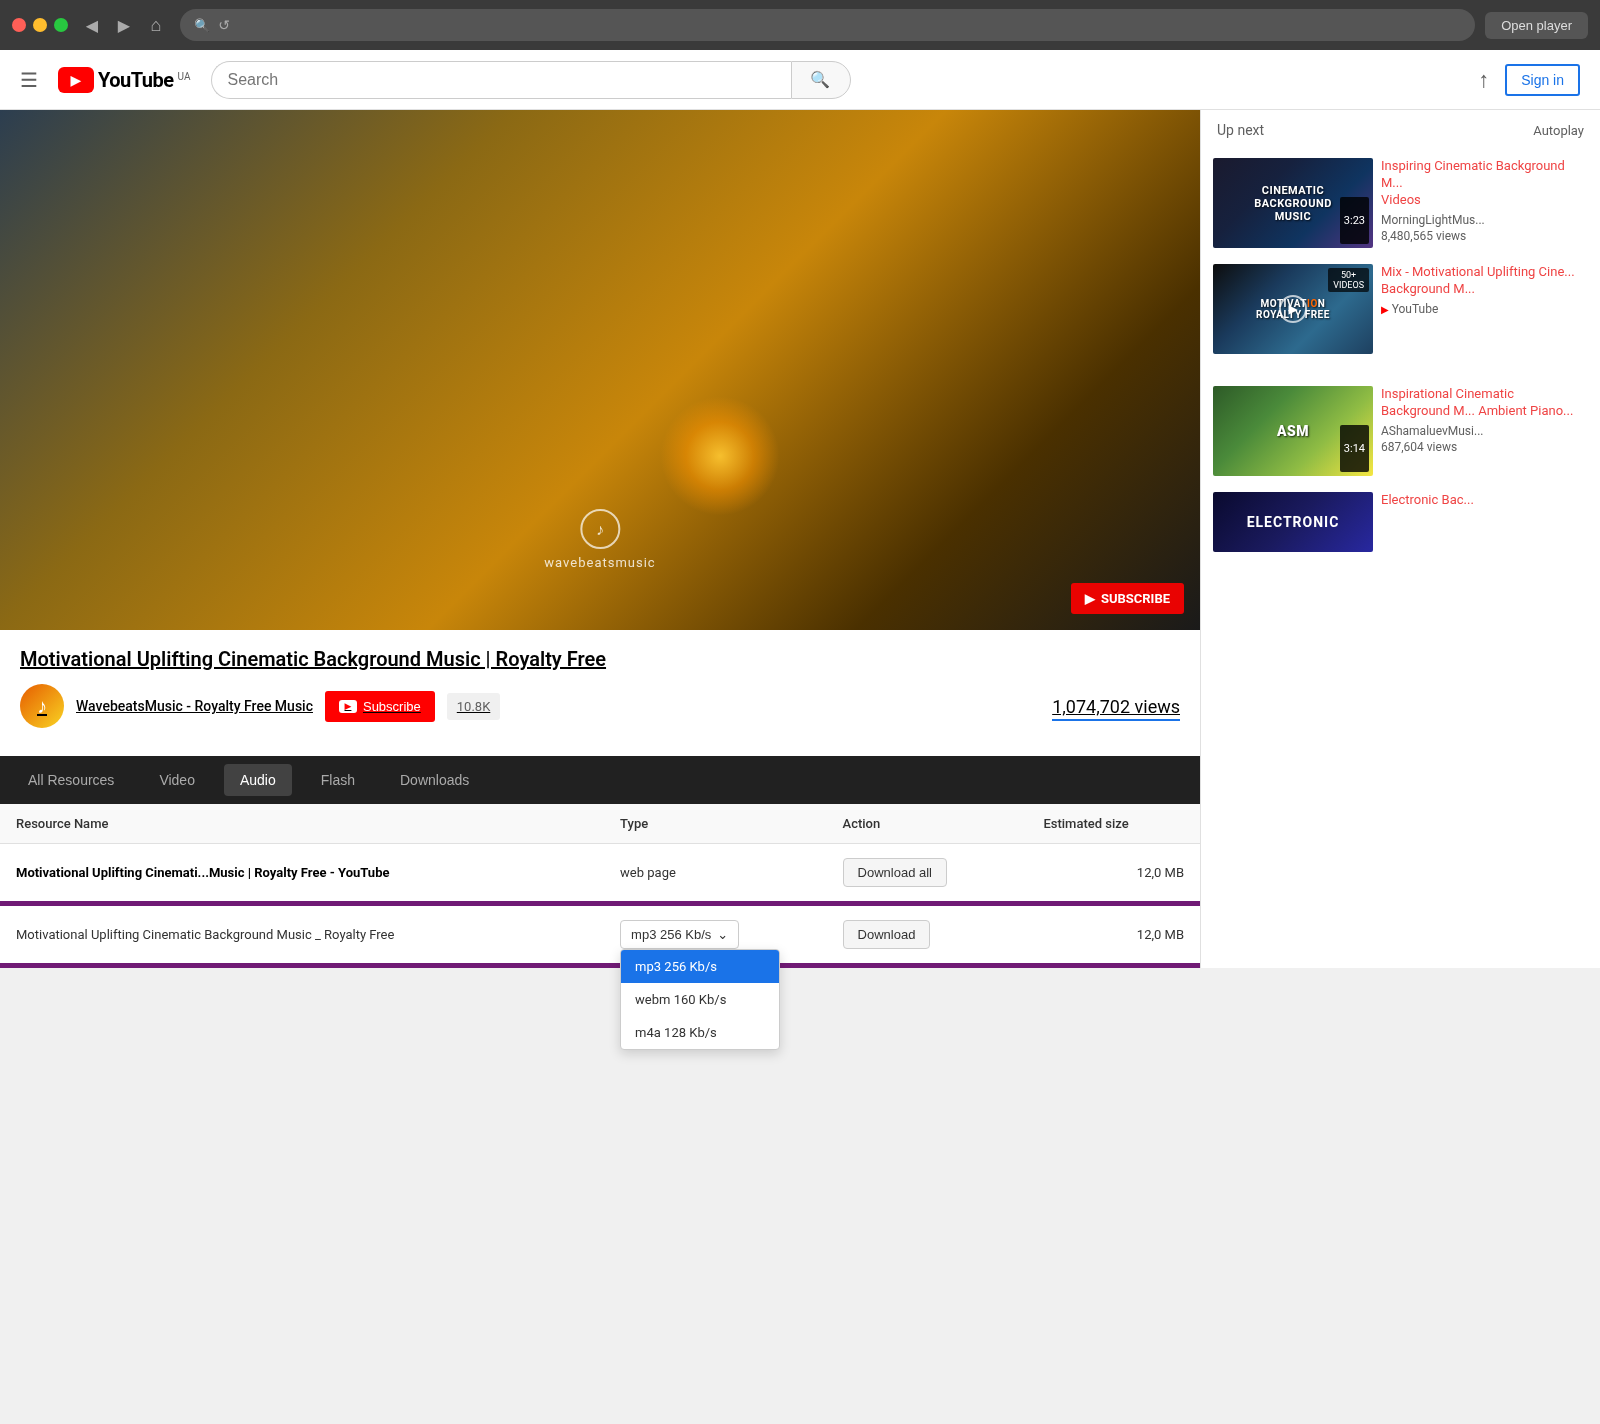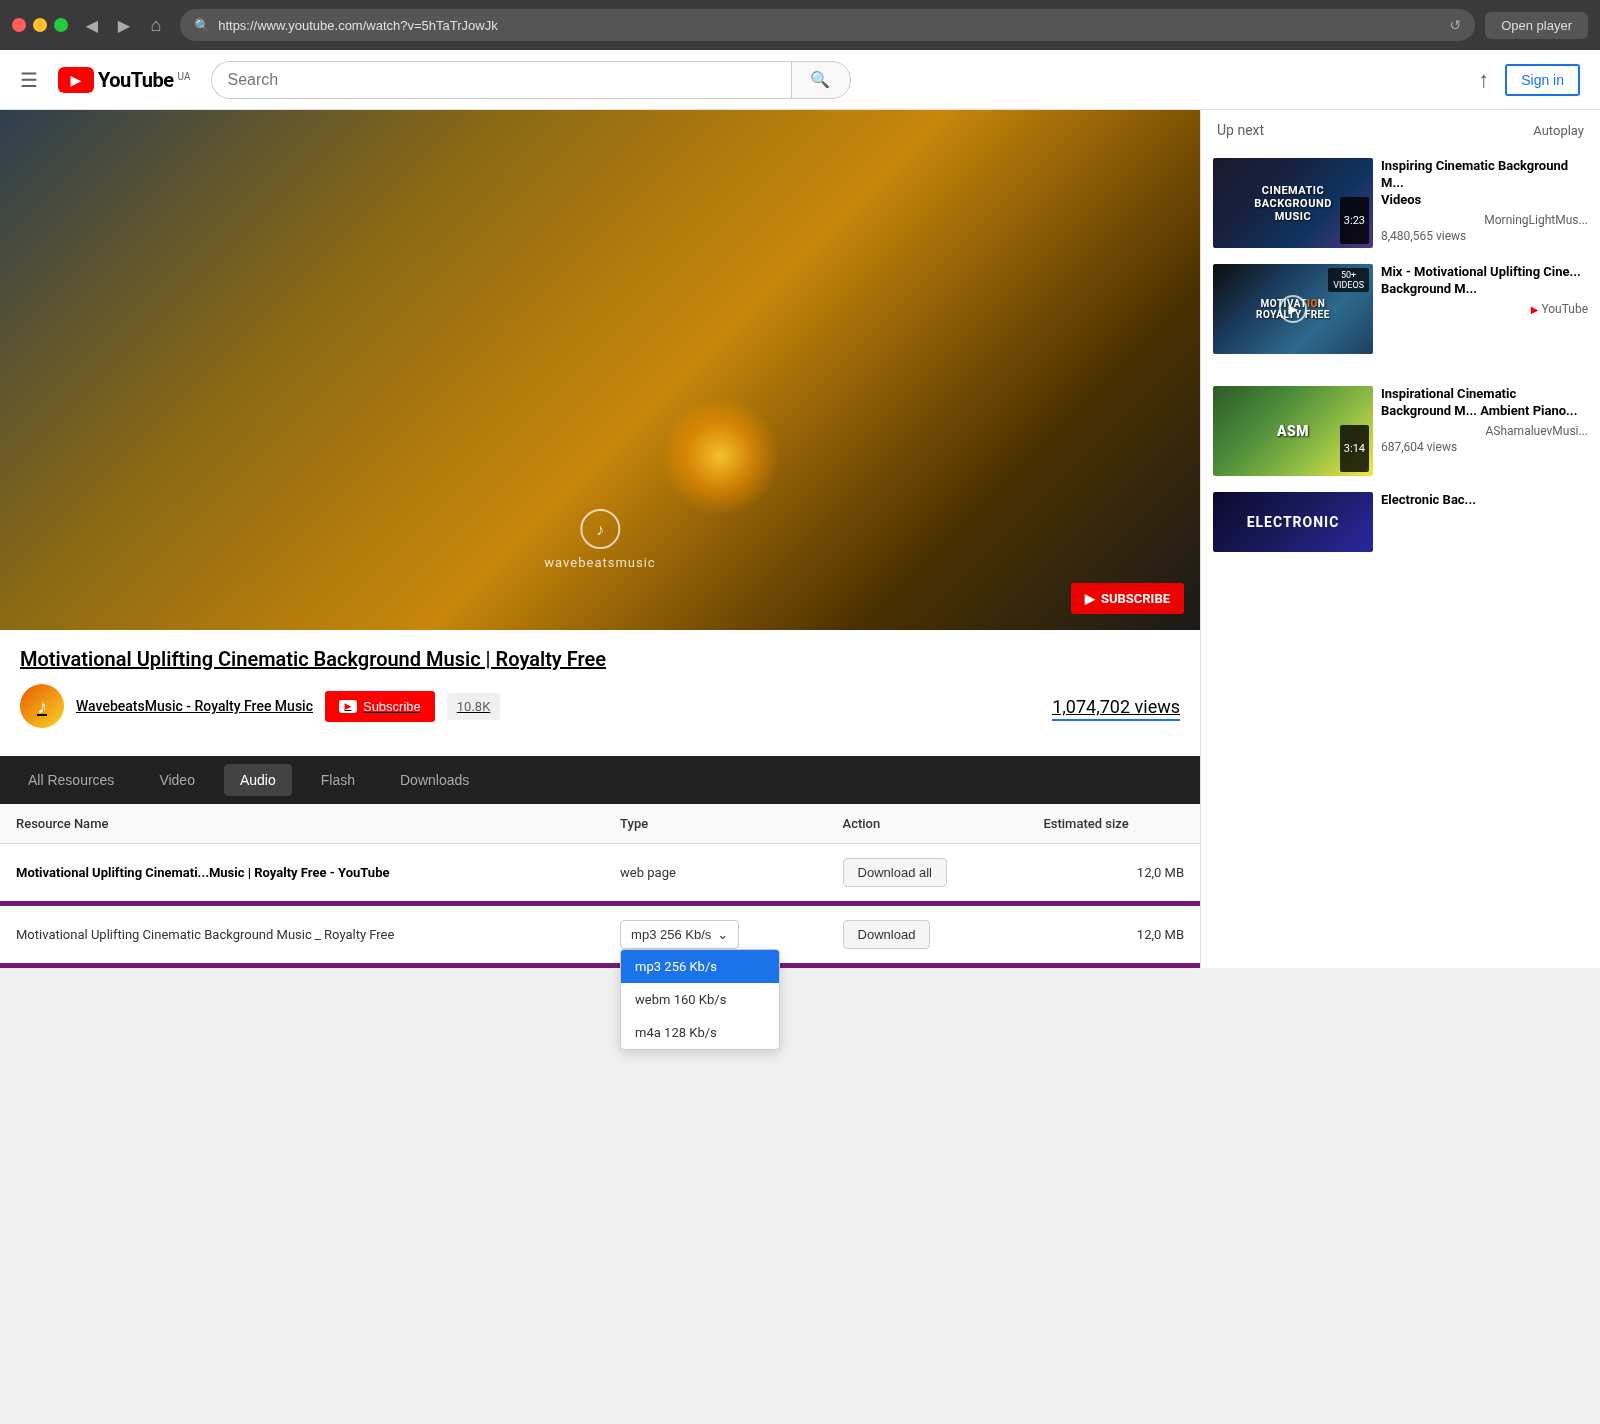--- a/index.html
+++ b/index.html
@@ -388,22 +388,22 @@
       top: 4px;
       right: 4px;
       background: rgba(0,0,0,0.7);
       color: white;
       font-size: 9px;
       padding: 2px 5px;
       border-radius: 2px;
       text-align: center;
     }
     .sidebar-video-info { flex: 1; min-width: 0; }
-    .sidebar-video-title { font-size: 13px; font-weight: 700; color: #000000; line-height: 1.3; margin-bottom: 4px; }
-    .sidebar-channel-name { font-size: 12px; color: #606060; margin-bottom: 2px; text-align: right; }
+    .sidebar-video-title { font-size: 13px; font-weight: 400; color: #ef4444; line-height: 1.3; margin-bottom: 4px; }
+    .sidebar-channel-name { font-size: 12px; color: #606060; margin-bottom: 2px; }
     .sidebar-views { font-size: 12px; color: #606060; }
     .yt-icon-small { color: #ff0000; font-size: 10px; }
 
     
     .sidebar-video-item-partial {
       display: flex;
       gap: 8px;
       padding: 8px 12px;
       cursor: pointer;
     }
@@ -428,21 +428,20 @@
     <div class="traffic-light tl-yellow"></div>
     <div class="traffic-light tl-green"></div>
   </div>
   <div class="nav-buttons">
     <button class="nav-btn">◀</button>
     <button class="nav-btn">▶</button>
     <button class="home-btn">⌂</button>
   </div>
   <div class="url-bar-container">
     <span class="url-bar-icon">🔍</span>
-    <input class="url-bar" type="text" value="https://www.youtube.com/watch?v=5hTaTrJowJk" style="">
     <button class="reload-btn">↺</button>
   </div>
   <button class="open-player-btn">Open player</button>
 </div>
 
 <div class="yt-header">
   <span class="yt-menu-icon">☰</span>
   <a class="yt-logo" href="#">
     <div class="yt-logo-icon">▶</div>
     <span class="yt-logo-text">YouTube</span>

